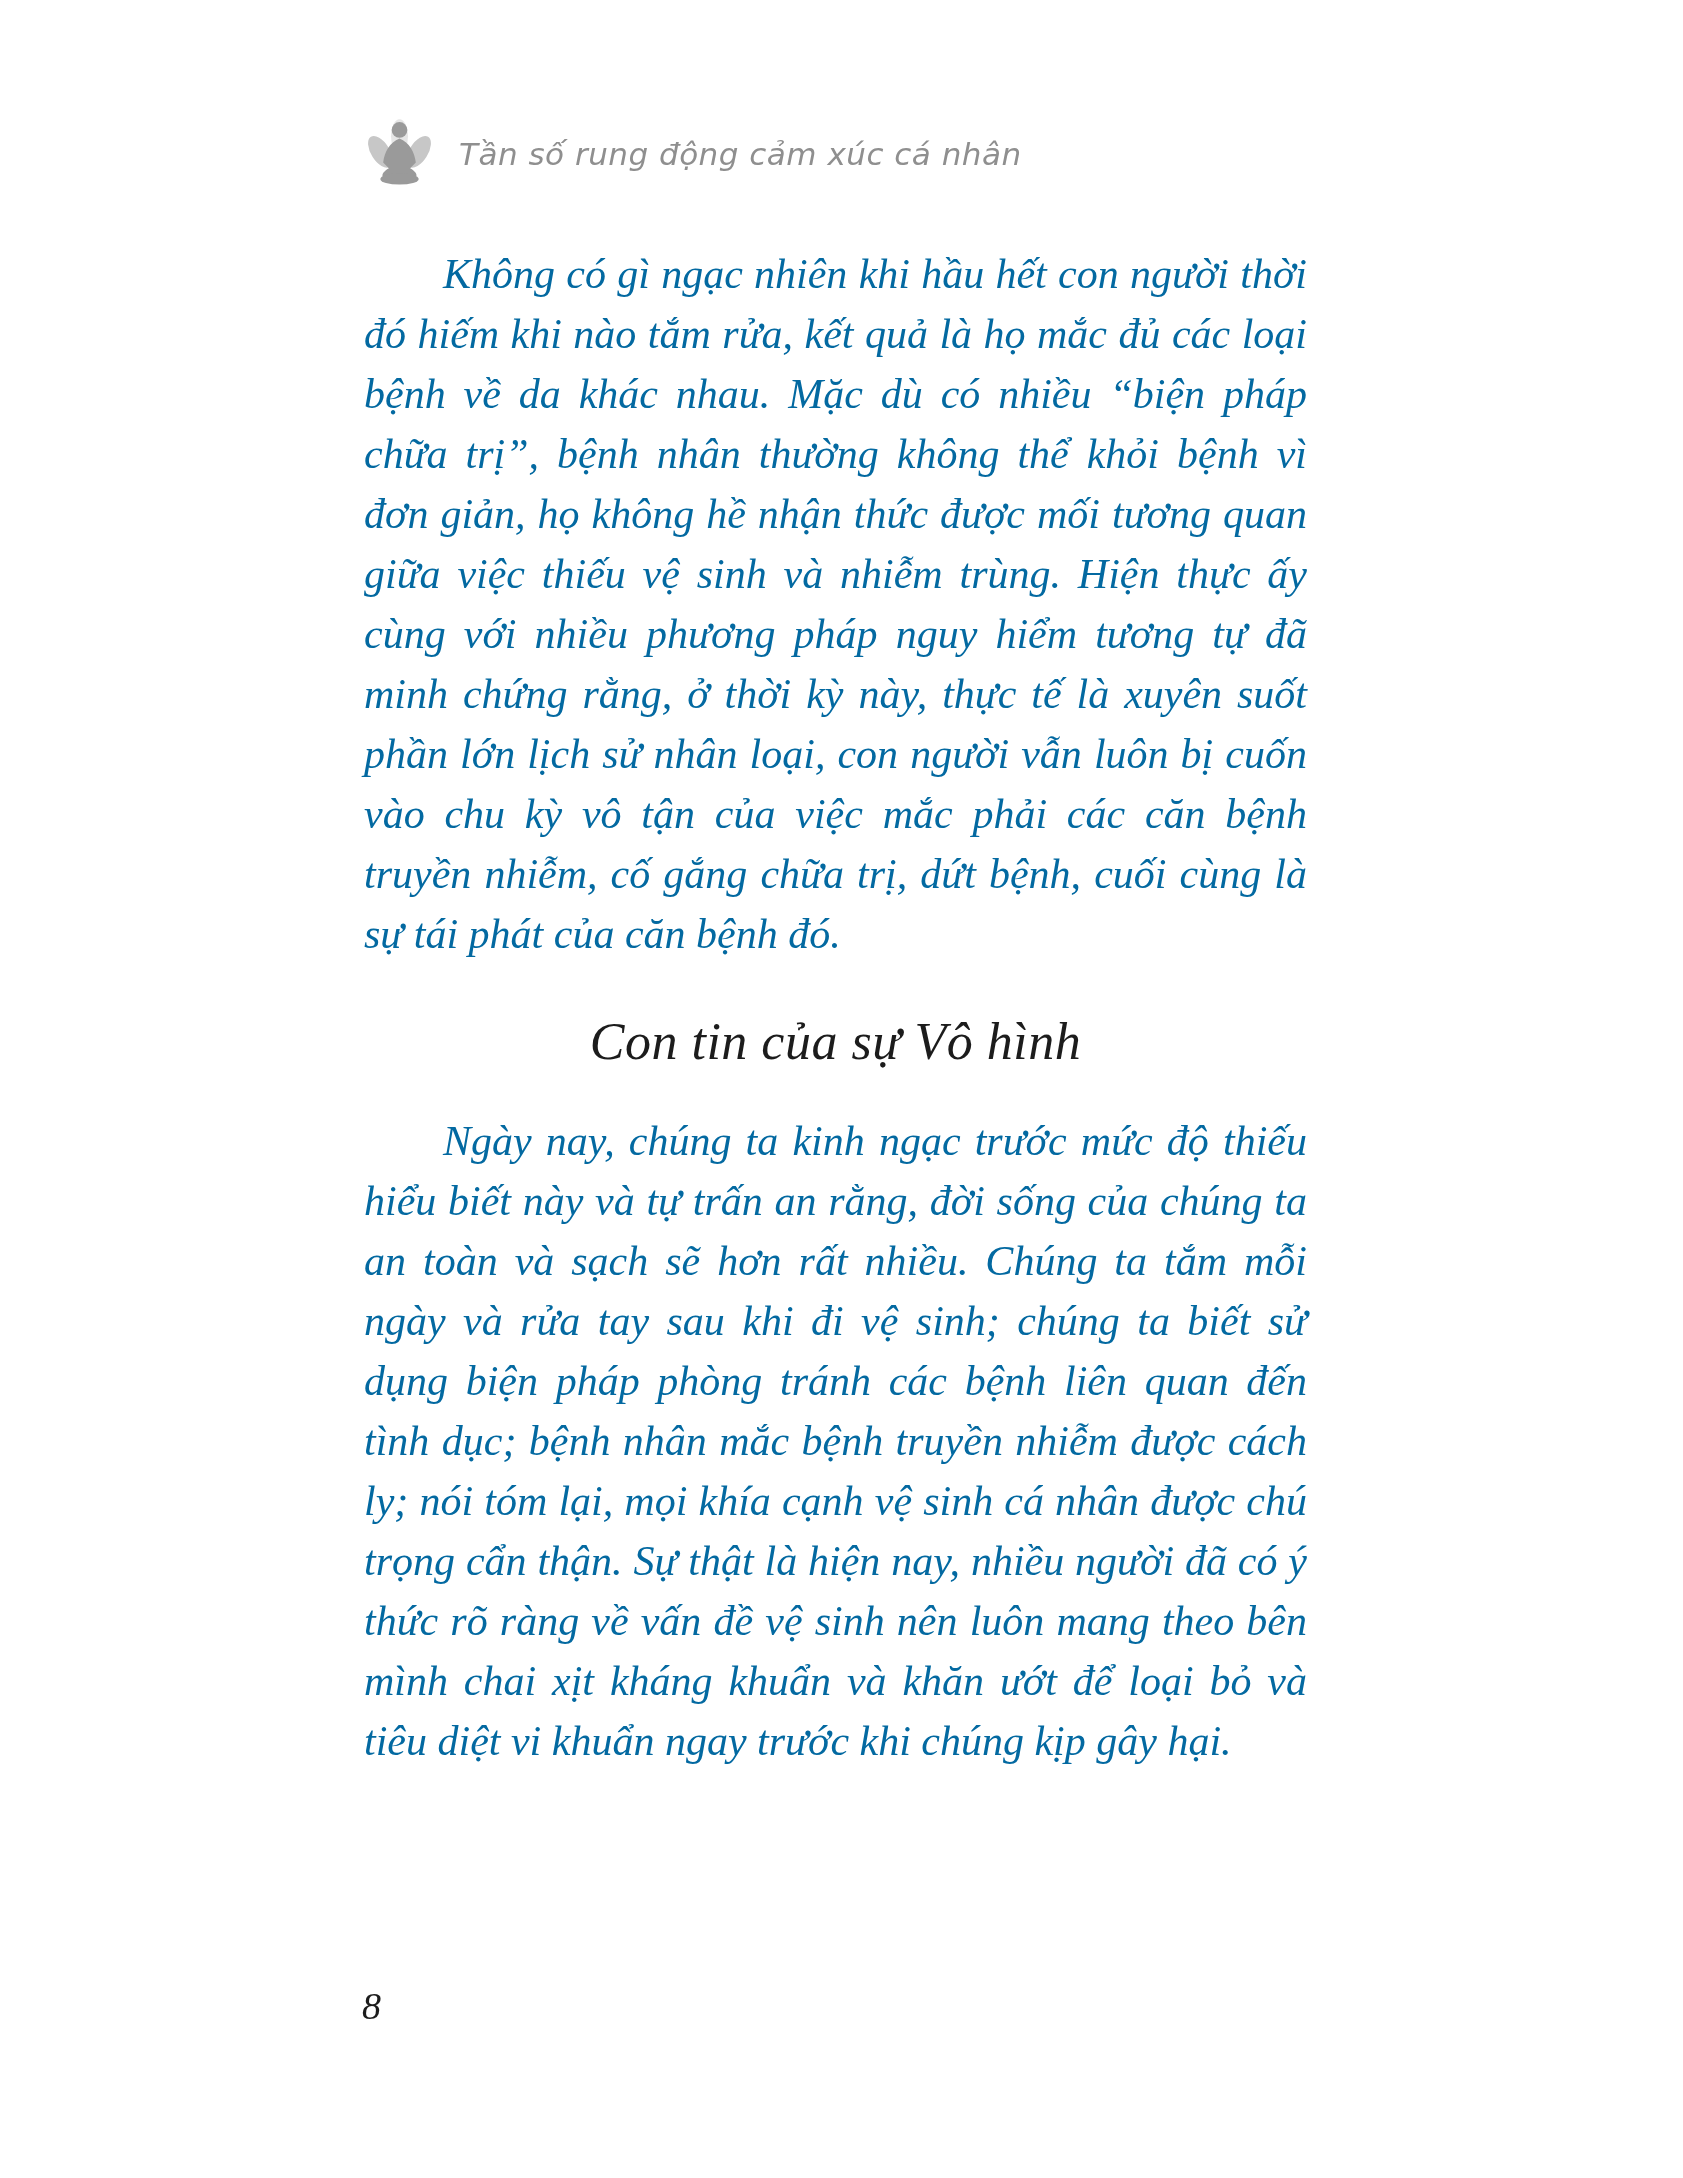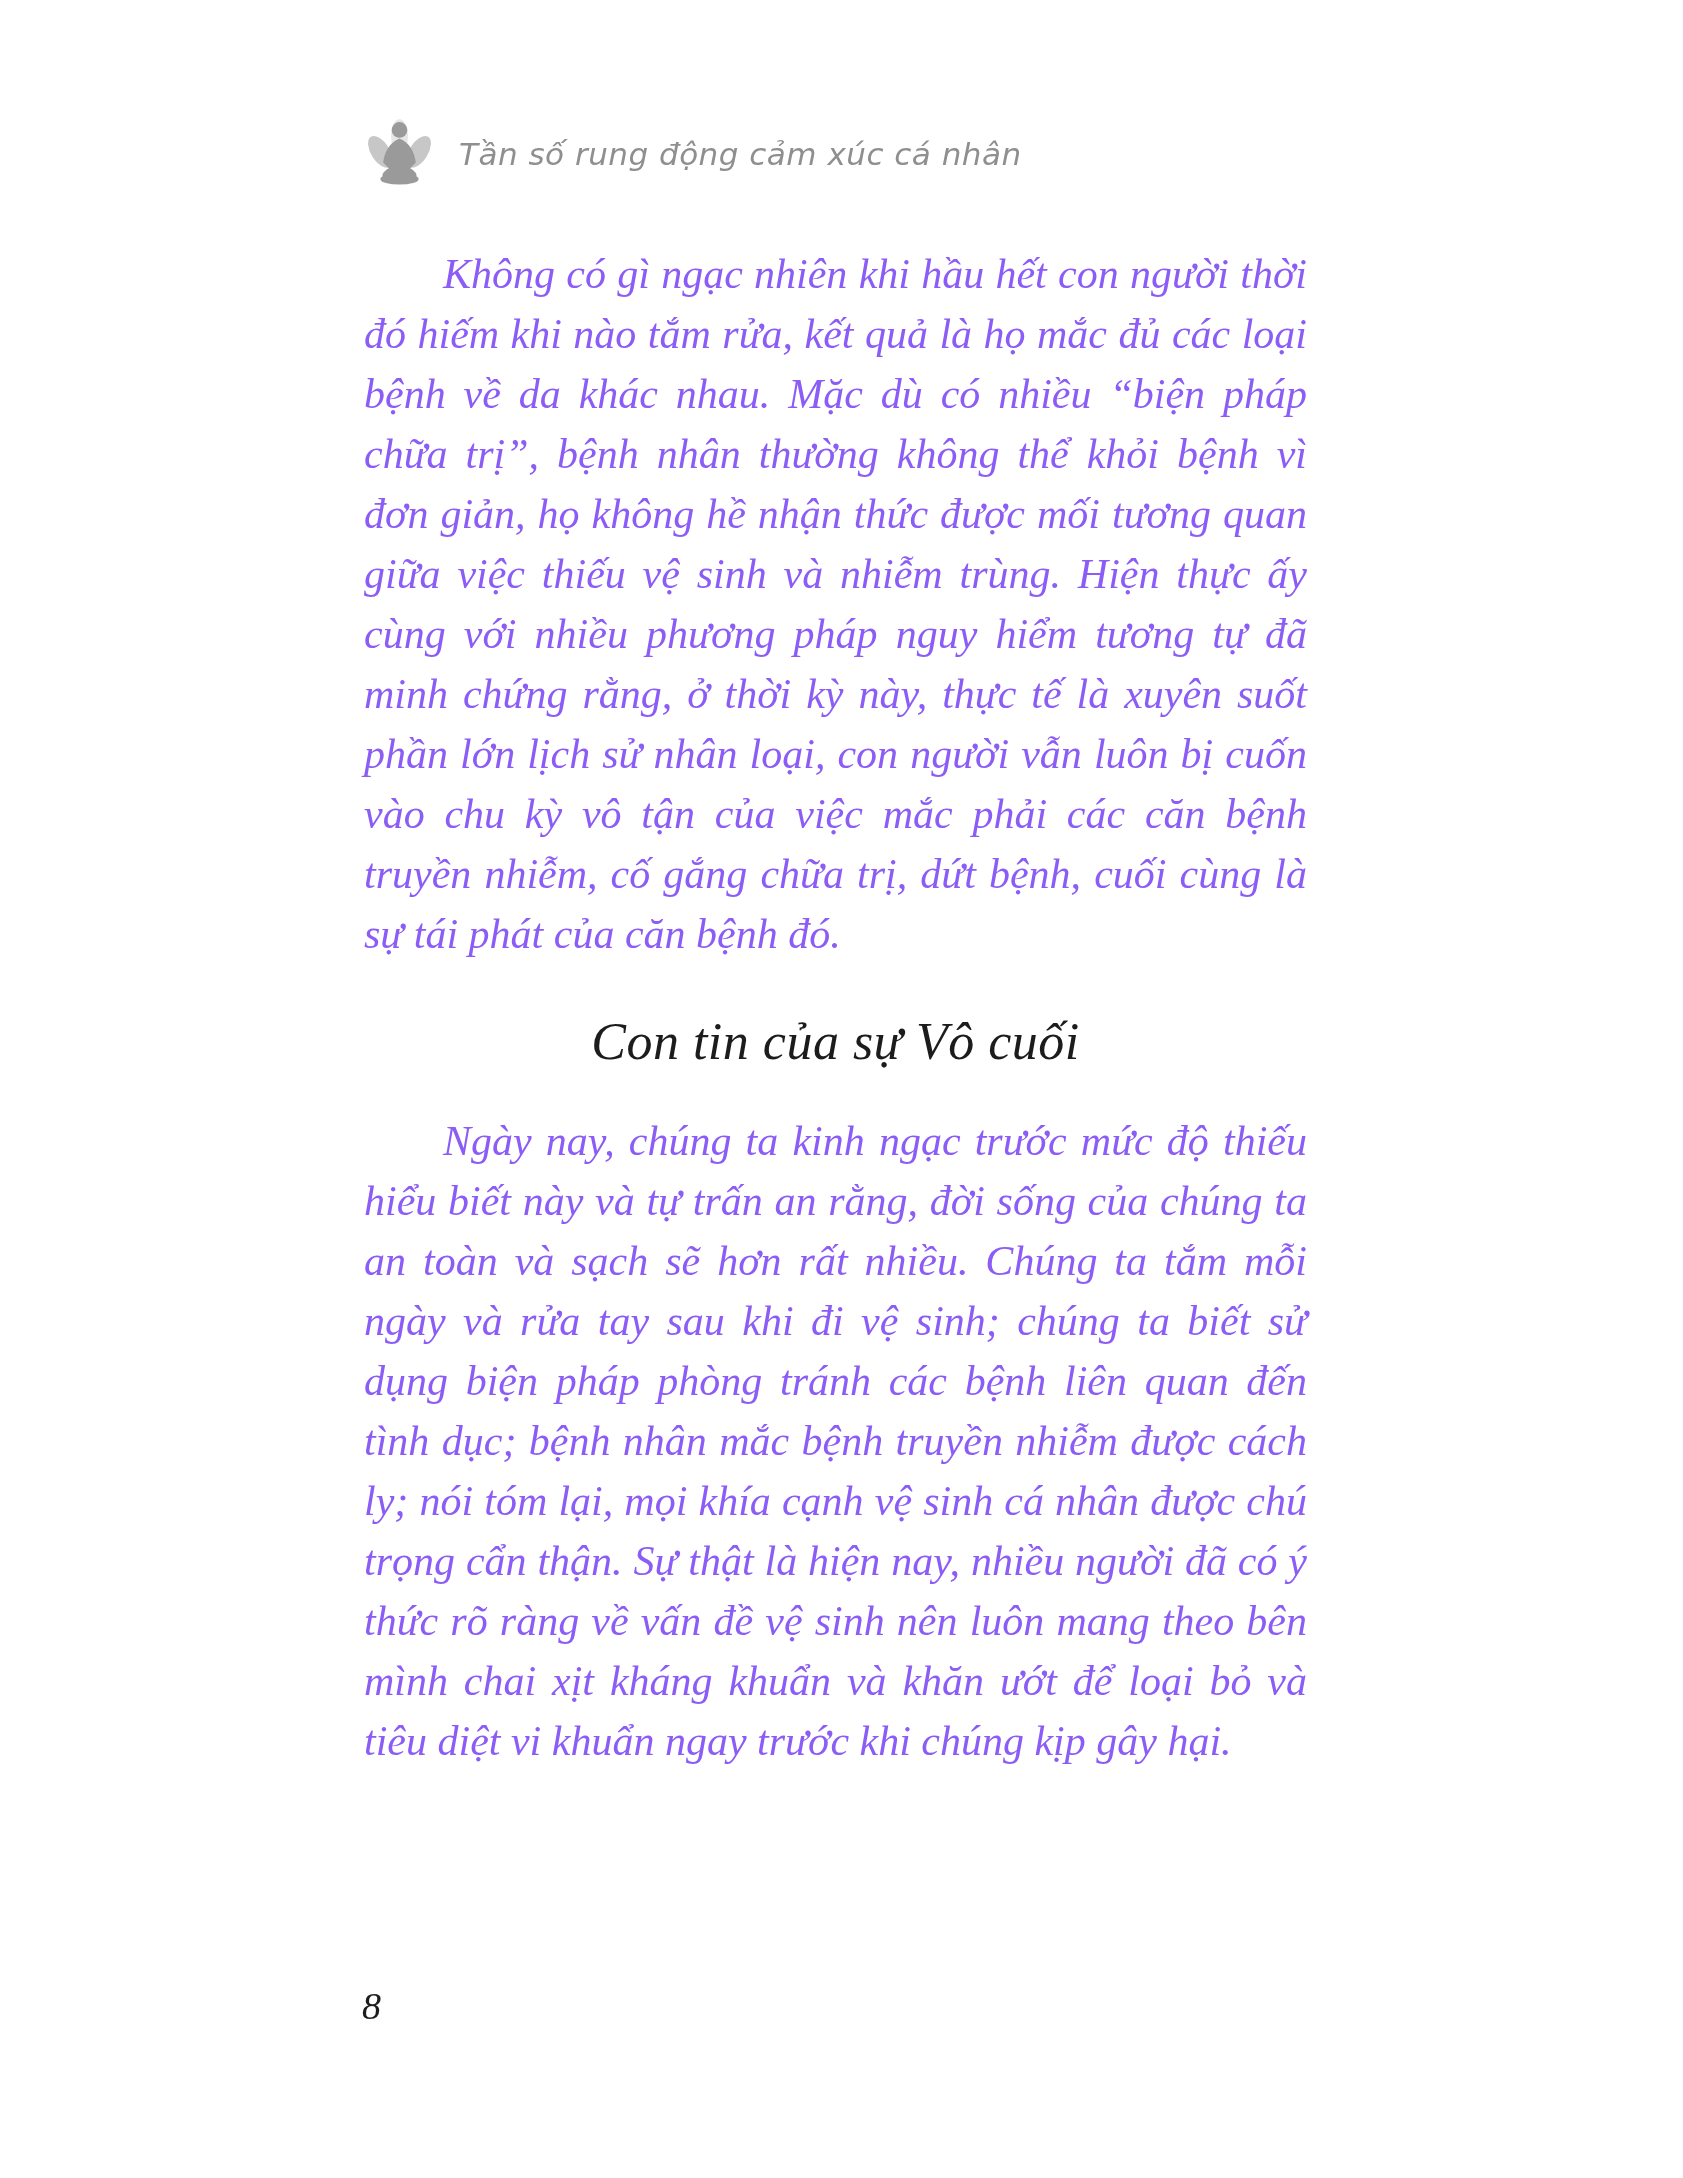--- a/index.html
+++ b/index.html
@@ -42,21 +42,21 @@
     left: 364px;
     top: 244px;
     width: 943px;
   }
   .body-par {
     font-size: 42px;
     line-height: 60px;
     text-align: justify;
     text-indent: 79px;
     margin: 0;
-    color: #8b5cf6;
+    color: #0369a1;
   }
   .section-heading {
     font-size: 52px;
     font-weight: 400;
     text-align: center;
     margin: 48px 0 40px 0;
     color: #1c1c1c;
     letter-spacing: 0.5px;
   }
   .page-number {
@@ -86,21 +86,21 @@
           <ellipse cx="50" cy="90" rx="27" ry="8"></ellipse>
         </g>
       </svg>
     </span>
     <span class="header-title">Tần số rung động cảm xúc cá nhân</span>
   </div>
 
   <div class="text-block">
     <p class="body-par">Không có gì ngạc nhiên khi hầu hết con người thời đó hiếm khi nào tắm rửa, kết quả là họ mắc đủ các loại bệnh về da khác nhau. Mặc dù có nhiều “biện pháp chữa trị”, bệnh nhân thường không thể khỏi bệnh vì đơn giản, họ không hề nhận thức được mối tương quan giữa việc thiếu vệ sinh và nhiễm trùng. Hiện thực ấy cùng với nhiều phương pháp nguy hiểm tương tự đã minh chứng rằng, ở thời kỳ này, thực tế là xuyên suốt phần lớn lịch sử nhân loại, con người vẫn luôn bị cuốn vào chu kỳ vô tận của việc mắc phải các căn bệnh truyền nhiễm, cố gắng chữa trị, dứt bệnh, cuối cùng là sự tái phát của căn bệnh đó.</p>
 
-    <h2 class="section-heading">Con tin của sự Vô cuối</h2>
+    <h2 class="section-heading">Con tin của sự Vô hình</h2>
 
     <p class="body-par">Ngày nay, chúng ta kinh ngạc trước mức độ thiếu hiểu biết này và tự trấn an rằng, đời sống của chúng ta an toàn và sạch sẽ hơn rất nhiều. Chúng ta tắm mỗi ngày và rửa tay sau khi đi vệ sinh; chúng ta biết sử dụng biện pháp phòng tránh các bệnh liên quan đến tình dục; bệnh nhân mắc bệnh truyền nhiễm được cách ly; nói tóm lại, mọi khía cạnh vệ sinh cá nhân được chú trọng cẩn thận. Sự thật là hiện nay, nhiều người đã có ý thức rõ ràng về vấn đề vệ sinh nên luôn mang theo bên mình chai xịt kháng khuẩn và khăn ướt để loại bỏ và tiêu diệt vi khuẩn ngay trước khi chúng kịp gây hại.</p>
   </div>
 
   <div class="page-number">8</div>
 
 </div>
 
 
 </body></html>

